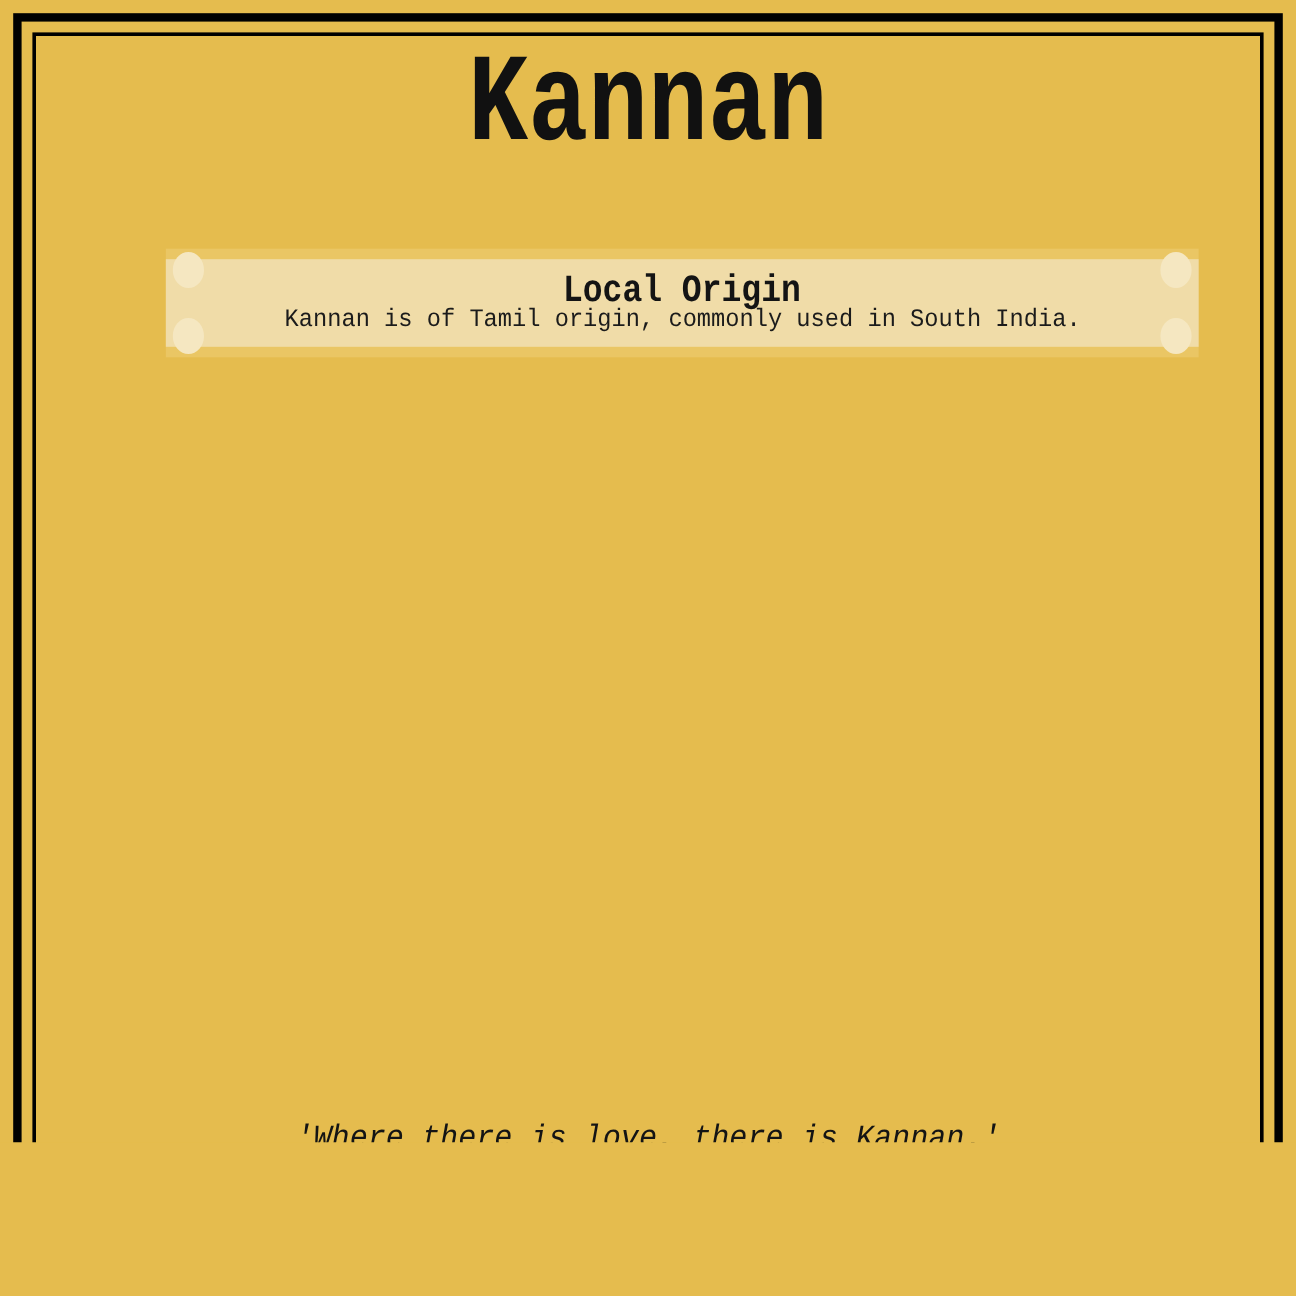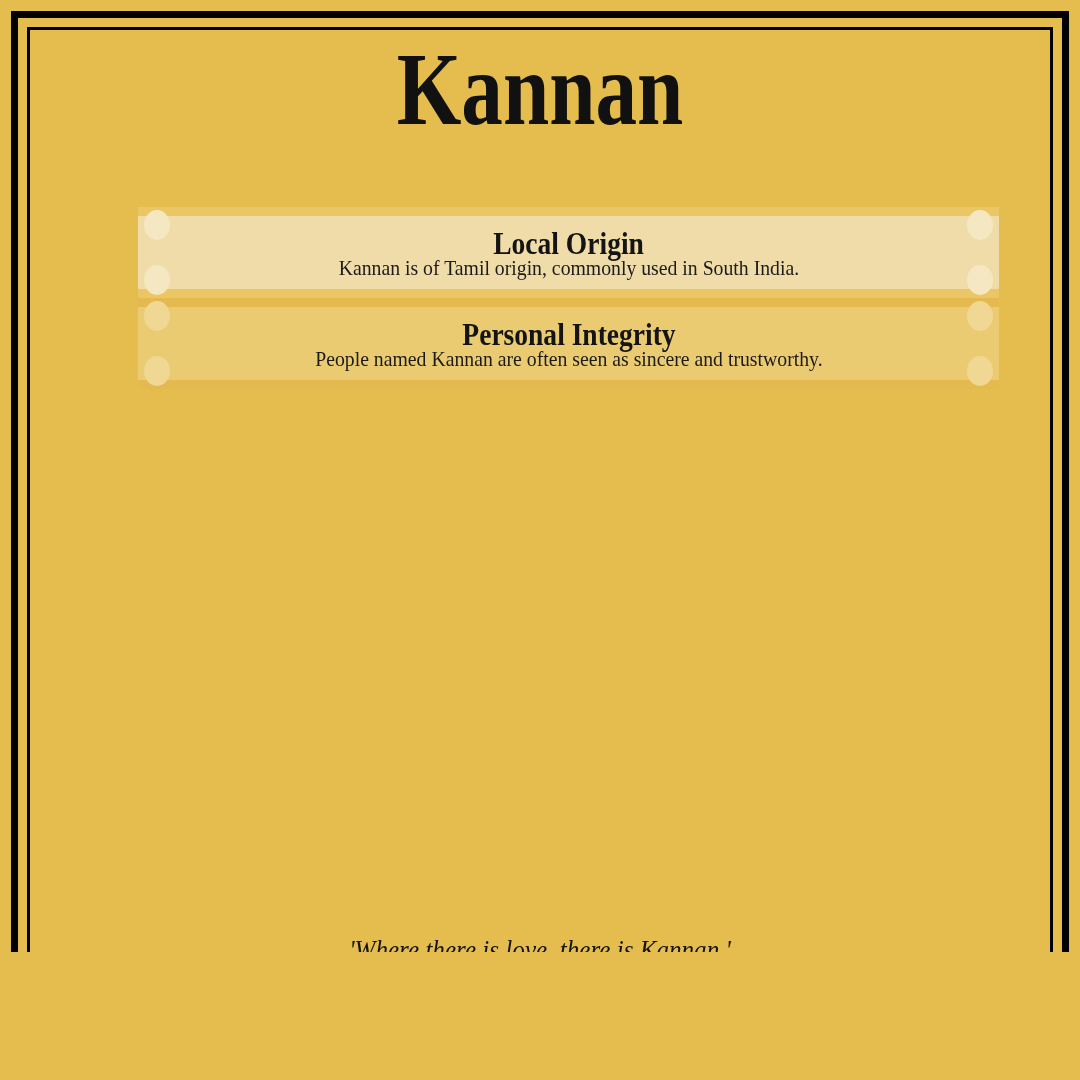--- a/index.html
+++ b/index.html
@@ -6,21 +6,21 @@
     margin: 0;
     padding: 0;
     background: #e5bc4e;
   }
   #poster {
     position: relative;
     width: 1080px;
     height: 952px;
     background: #e5bc4e;
     overflow: hidden;
-    font-family: Liberation Serif, serif;
+    font-family: Liberation Mono, monospace;
   }
 
   
   .border-outer {
     position: absolute;
     left: 11px; top: 11px;
     width: 1058px; height: 1058px;
     border: 7px solid #000000;
     box-sizing: border-box;
     pointer-events: none;
@@ -158,30 +158,18 @@
         <div class="plate"></div>
         <div class="rivet tl"></div>
         <div class="rivet tr"></div>
         <div class="rivet bl"></div>
         <div class="rivet br"></div>
         <div class="text">
           <div class="head">Local Origin</div>
           <div class="body">Kannan is of Tamil origin, commonly used in South India.</div>
         </div>
       </div>
-      <div class="card dk">
-        <div class="frame"></div>
-        <div class="plate"></div>
-        <div class="rivet tl"></div>
-        <div class="rivet tr"></div>
-        <div class="rivet bl"></div>
-        <div class="rivet br"></div>
-        <div class="text">
-          <div class="head">Personal Integrity</div>
-          <div class="body">People named Kannan are often seen as sincere and trustworthy.</div>
-        </div>
-      </div>
     </div>
 
   <div class="quote">'Where there is love, there is Kannan.'</div>
   <div class="brand">MeaningOfName.co</div>
 
 </div>
 
 </body></html>

